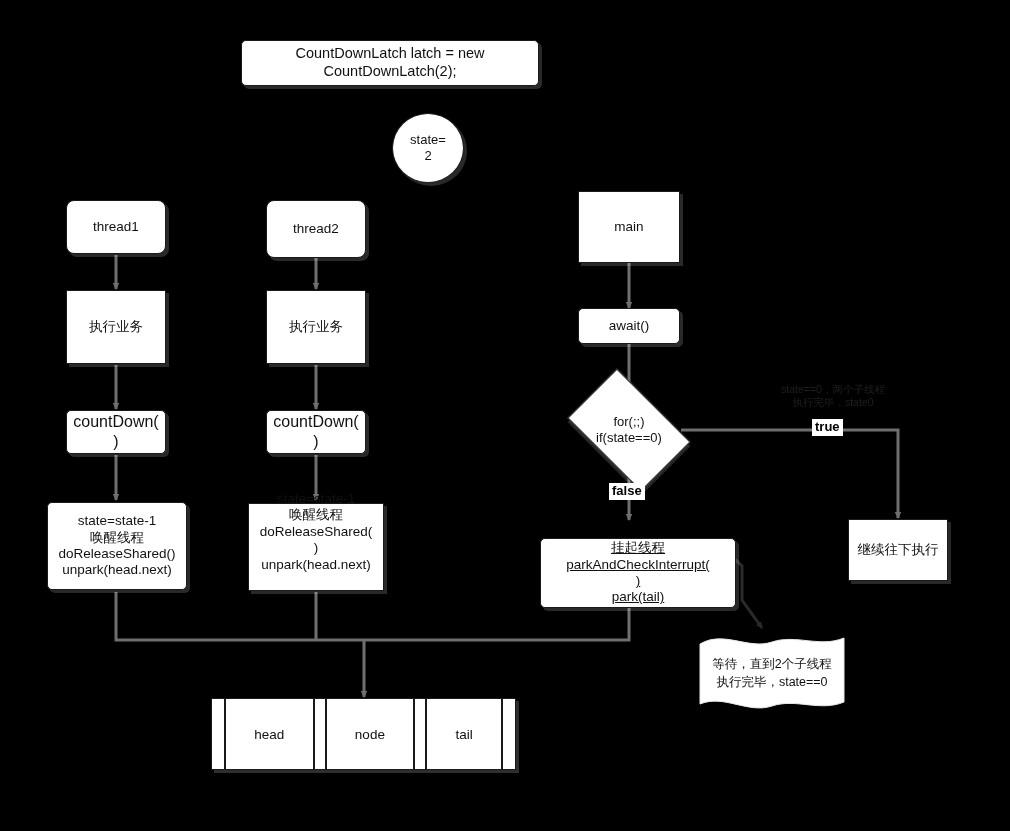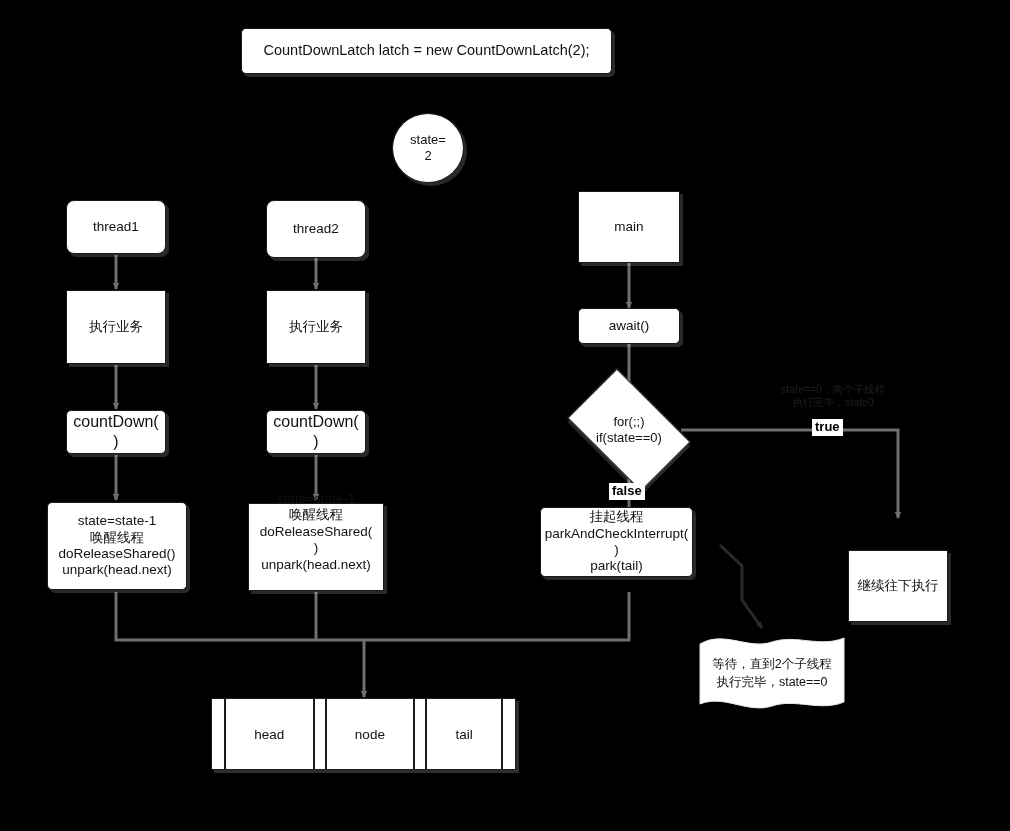--- a/index.html
+++ b/index.html
@@ -122,21 +122,21 @@
       <path d="M116,592 L116,640 L629,640 L629,592"></path>
       <path d="M316,592 L316,640"></path>
       <path d="M364,640 L364,697" marker-end="url(#ah)"></path>
     </g>
 
     <g stroke="#2a2a2a" stroke-width="3" fill="none">
       <path d="M720,545 L742,566 L742,600 L762,628" marker-end="url(#ahd)"></path>
     </g>
   </svg>
 
-  <div class="node soft n-decl" style="left:241px;top:28px;width:371px;height:46px;">
+  <div class="node soft n-decl" style="left:241px;top:40px;width:298px;height:46px;">
     <span class="txt">CountDownLatch latch = new CountDownLatch(2);</span>
   </div>
 
   <div class="node ellipse n-state" style="left:392px;top:113px;width:72px;height:70px;">
     <span class="txt">
       <span>state=</span><br>
       <span>2</span>
     </span>
   </div>
 
@@ -191,30 +191,30 @@
   </div>
 
   <div class="diamond" style="left:577px;top:395px;width:104px;height:70px;">
     <div class="shape"></div>
     <div class="txt">
       <span>for(;;)</span><br>
       <span>if(state==0)</span>
     </div>
   </div>
 
-  <div class="node soft n-park" style="left:540px;top:507px;width:153px;height:70px;">
+  <div class="node soft n-park" style="left:540px;top:538px;width:196px;height:70px;text-decoration:underline;">
     <span class="txt">
       <span>挂起线程</span><br>
       <span>parkAndCheckInterrupt(</span><br>
       <span>)</span><br>
       <span>park(tail)</span>
     </span>
   </div>
 
-  <div class="node n-cont" style="left:848px;top:550px;width:100px;height:72px;">
+  <div class="node n-cont" style="left:848px;top:519px;width:100px;height:62px;">
     <span class="txt">继续往下执行</span>
   </div>
 
   <div class="elabel" style="left:812px;top:419px;">true</div>
   <div class="elabel" style="left:609px;top:483px;text-align:right;">false</div>
   <div class="faint" style="left:757px;top:383px;width:152px;">
     <span>state==0，两个子线程</span><br>
     <span>执行完毕，state0</span>
   </div>
 

